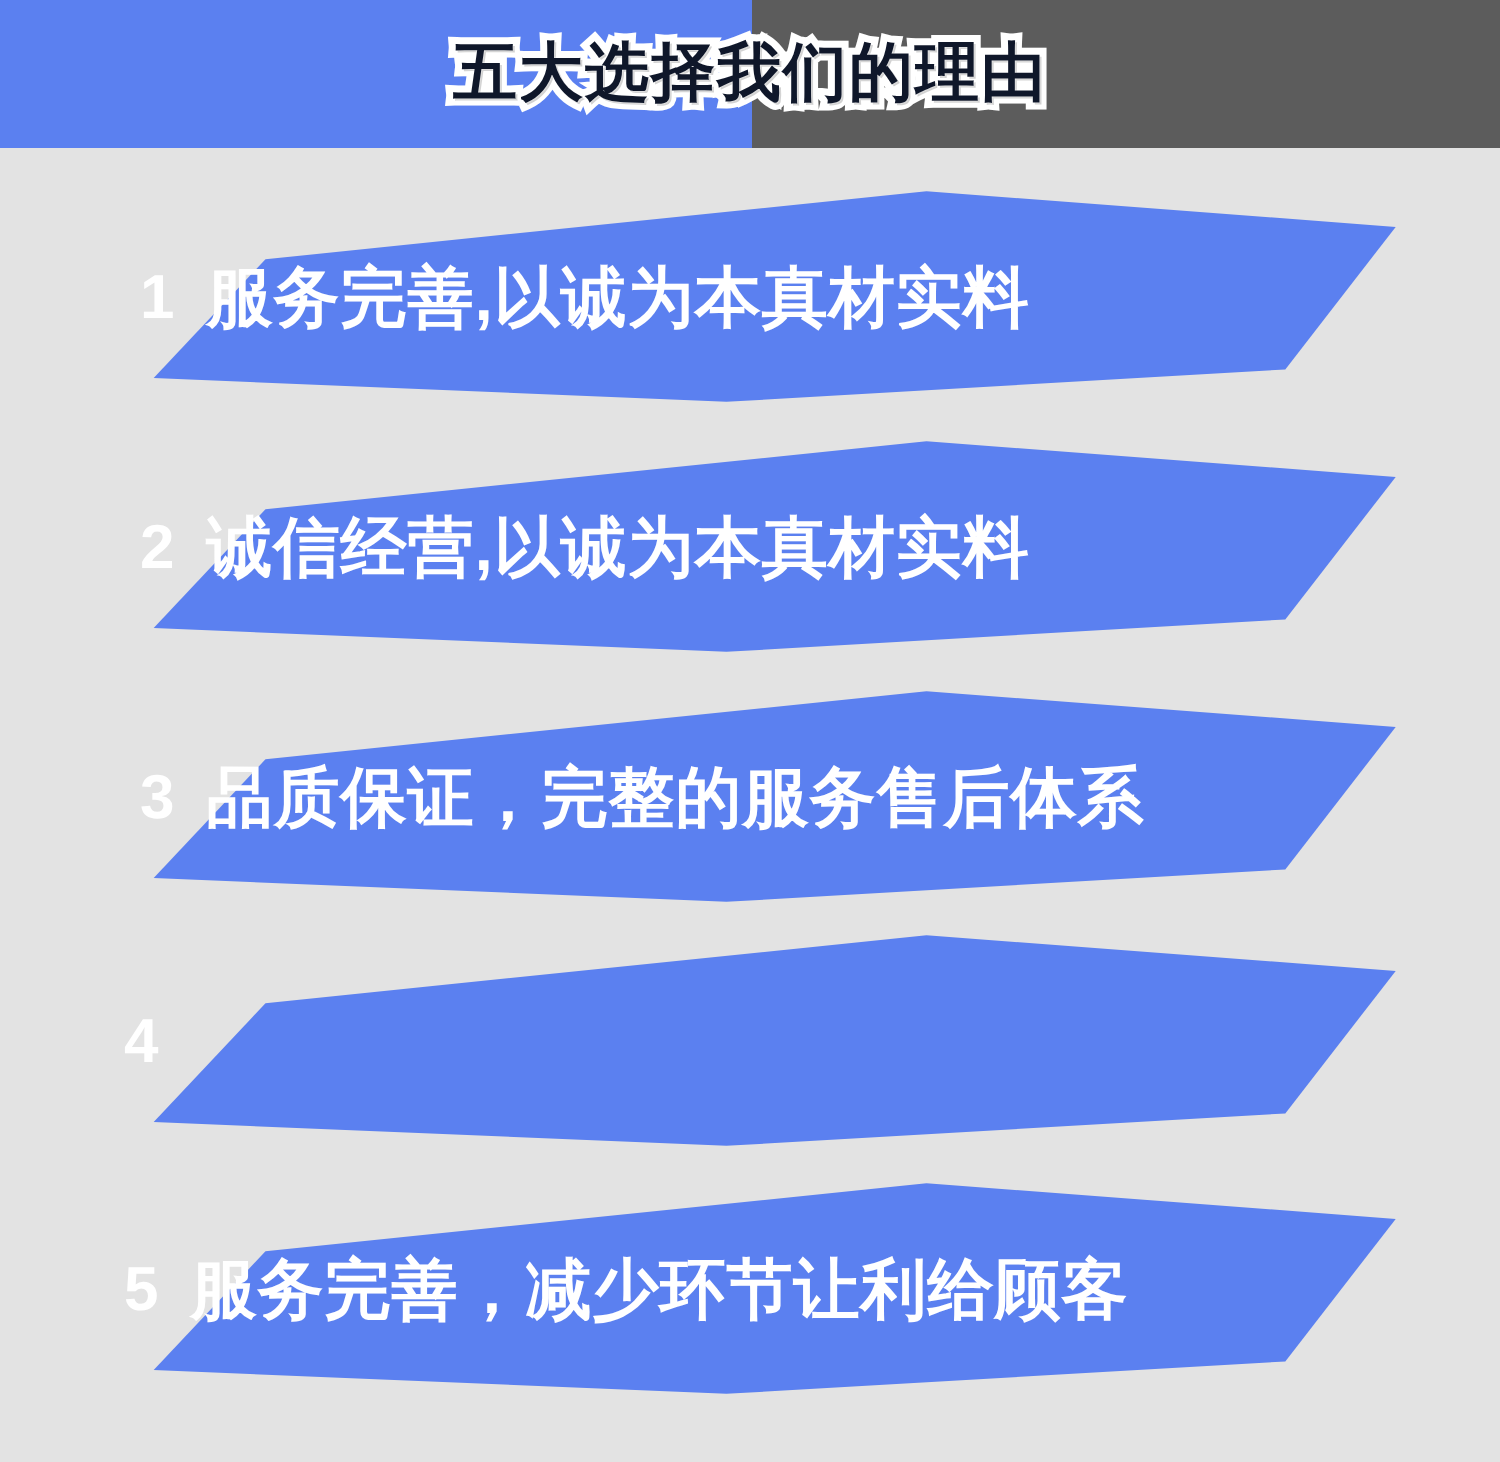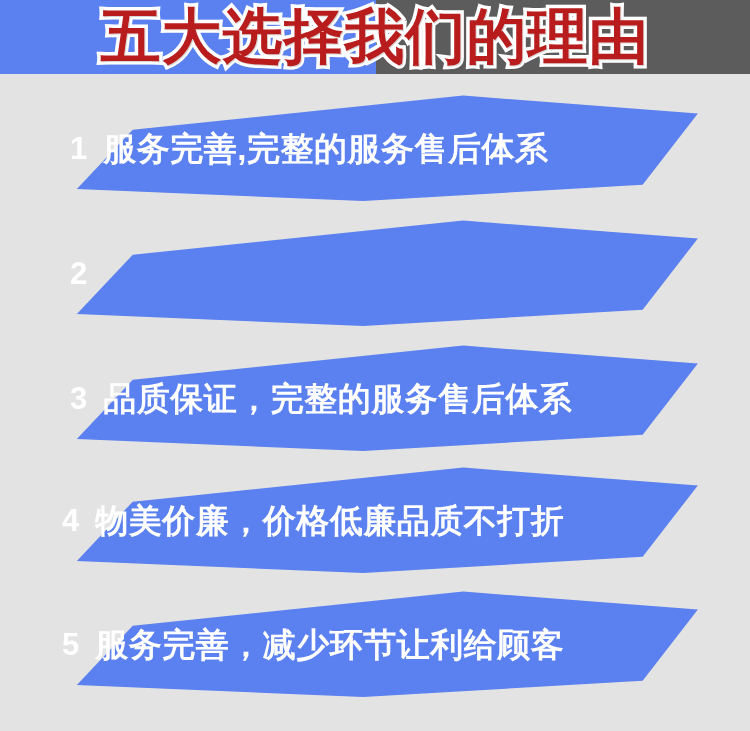--- a/index.html
+++ b/index.html
@@ -44,24 +44,24 @@
   }
   .header-title {
     position: absolute;
     left: 0;
     top: 0;
     width: 750px;
     height: 74px;
     display: flex;
     align-items: center;
     justify-content: center;
-    font-size: 60px;
+    font-size: 32px;
     font-weight: bold;
     letter-spacing: 1px;
-    color: #b91c1c;
+    color: #0f172a;
     -webkit-text-stroke: 7px #ffffff;
     paint-order: stroke fill;
     text-shadow:
       0 0 1px #ffffff,
       1px 1px 0 rgba(0,0,0,0.18);
     white-space: nowrap;
     user-select: none;
   }
 
   
@@ -154,44 +154,44 @@
     <div class="header-band-right"></div>
   </div>
   <div class="header-title">五大选择我们的理由</div>
 
   <div class="rows">
 
     <div class="row row-1">
       <div class="banner"></div>
       <div class="banner-text">
         <span class="banner-index">1</span>
-        <span class="banner-label">服务完善,完整的服务售后体系</span>
+        <span class="banner-label">服务完善,以诚为本真材实料</span>
       </div>
     </div>
 
     <div class="row row-2">
       <div class="banner"></div>
       <div class="banner-text">
         <span class="banner-index">2</span>
+        <span class="banner-label">诚信经营,以诚为本真材实料</span>
       </div>
     </div>
 
     <div class="row row-3">
       <div class="banner"></div>
       <div class="banner-text">
         <span class="banner-index">3</span>
         <span class="banner-label">品质保证，完整的服务售后体系</span>
       </div>
     </div>
 
     <div class="row row-4">
       <div class="banner"></div>
       <div class="banner-text">
         <span class="banner-index">4</span>
-        <span class="banner-label">物美价廉，价格低廉品质不打折</span>
       </div>
     </div>
 
     <div class="row row-5">
       <div class="banner"></div>
       <div class="banner-text">
         <span class="banner-index">5</span>
         <span class="banner-label">服务完善，减少环节让利给顾客</span>
       </div>
     </div>

